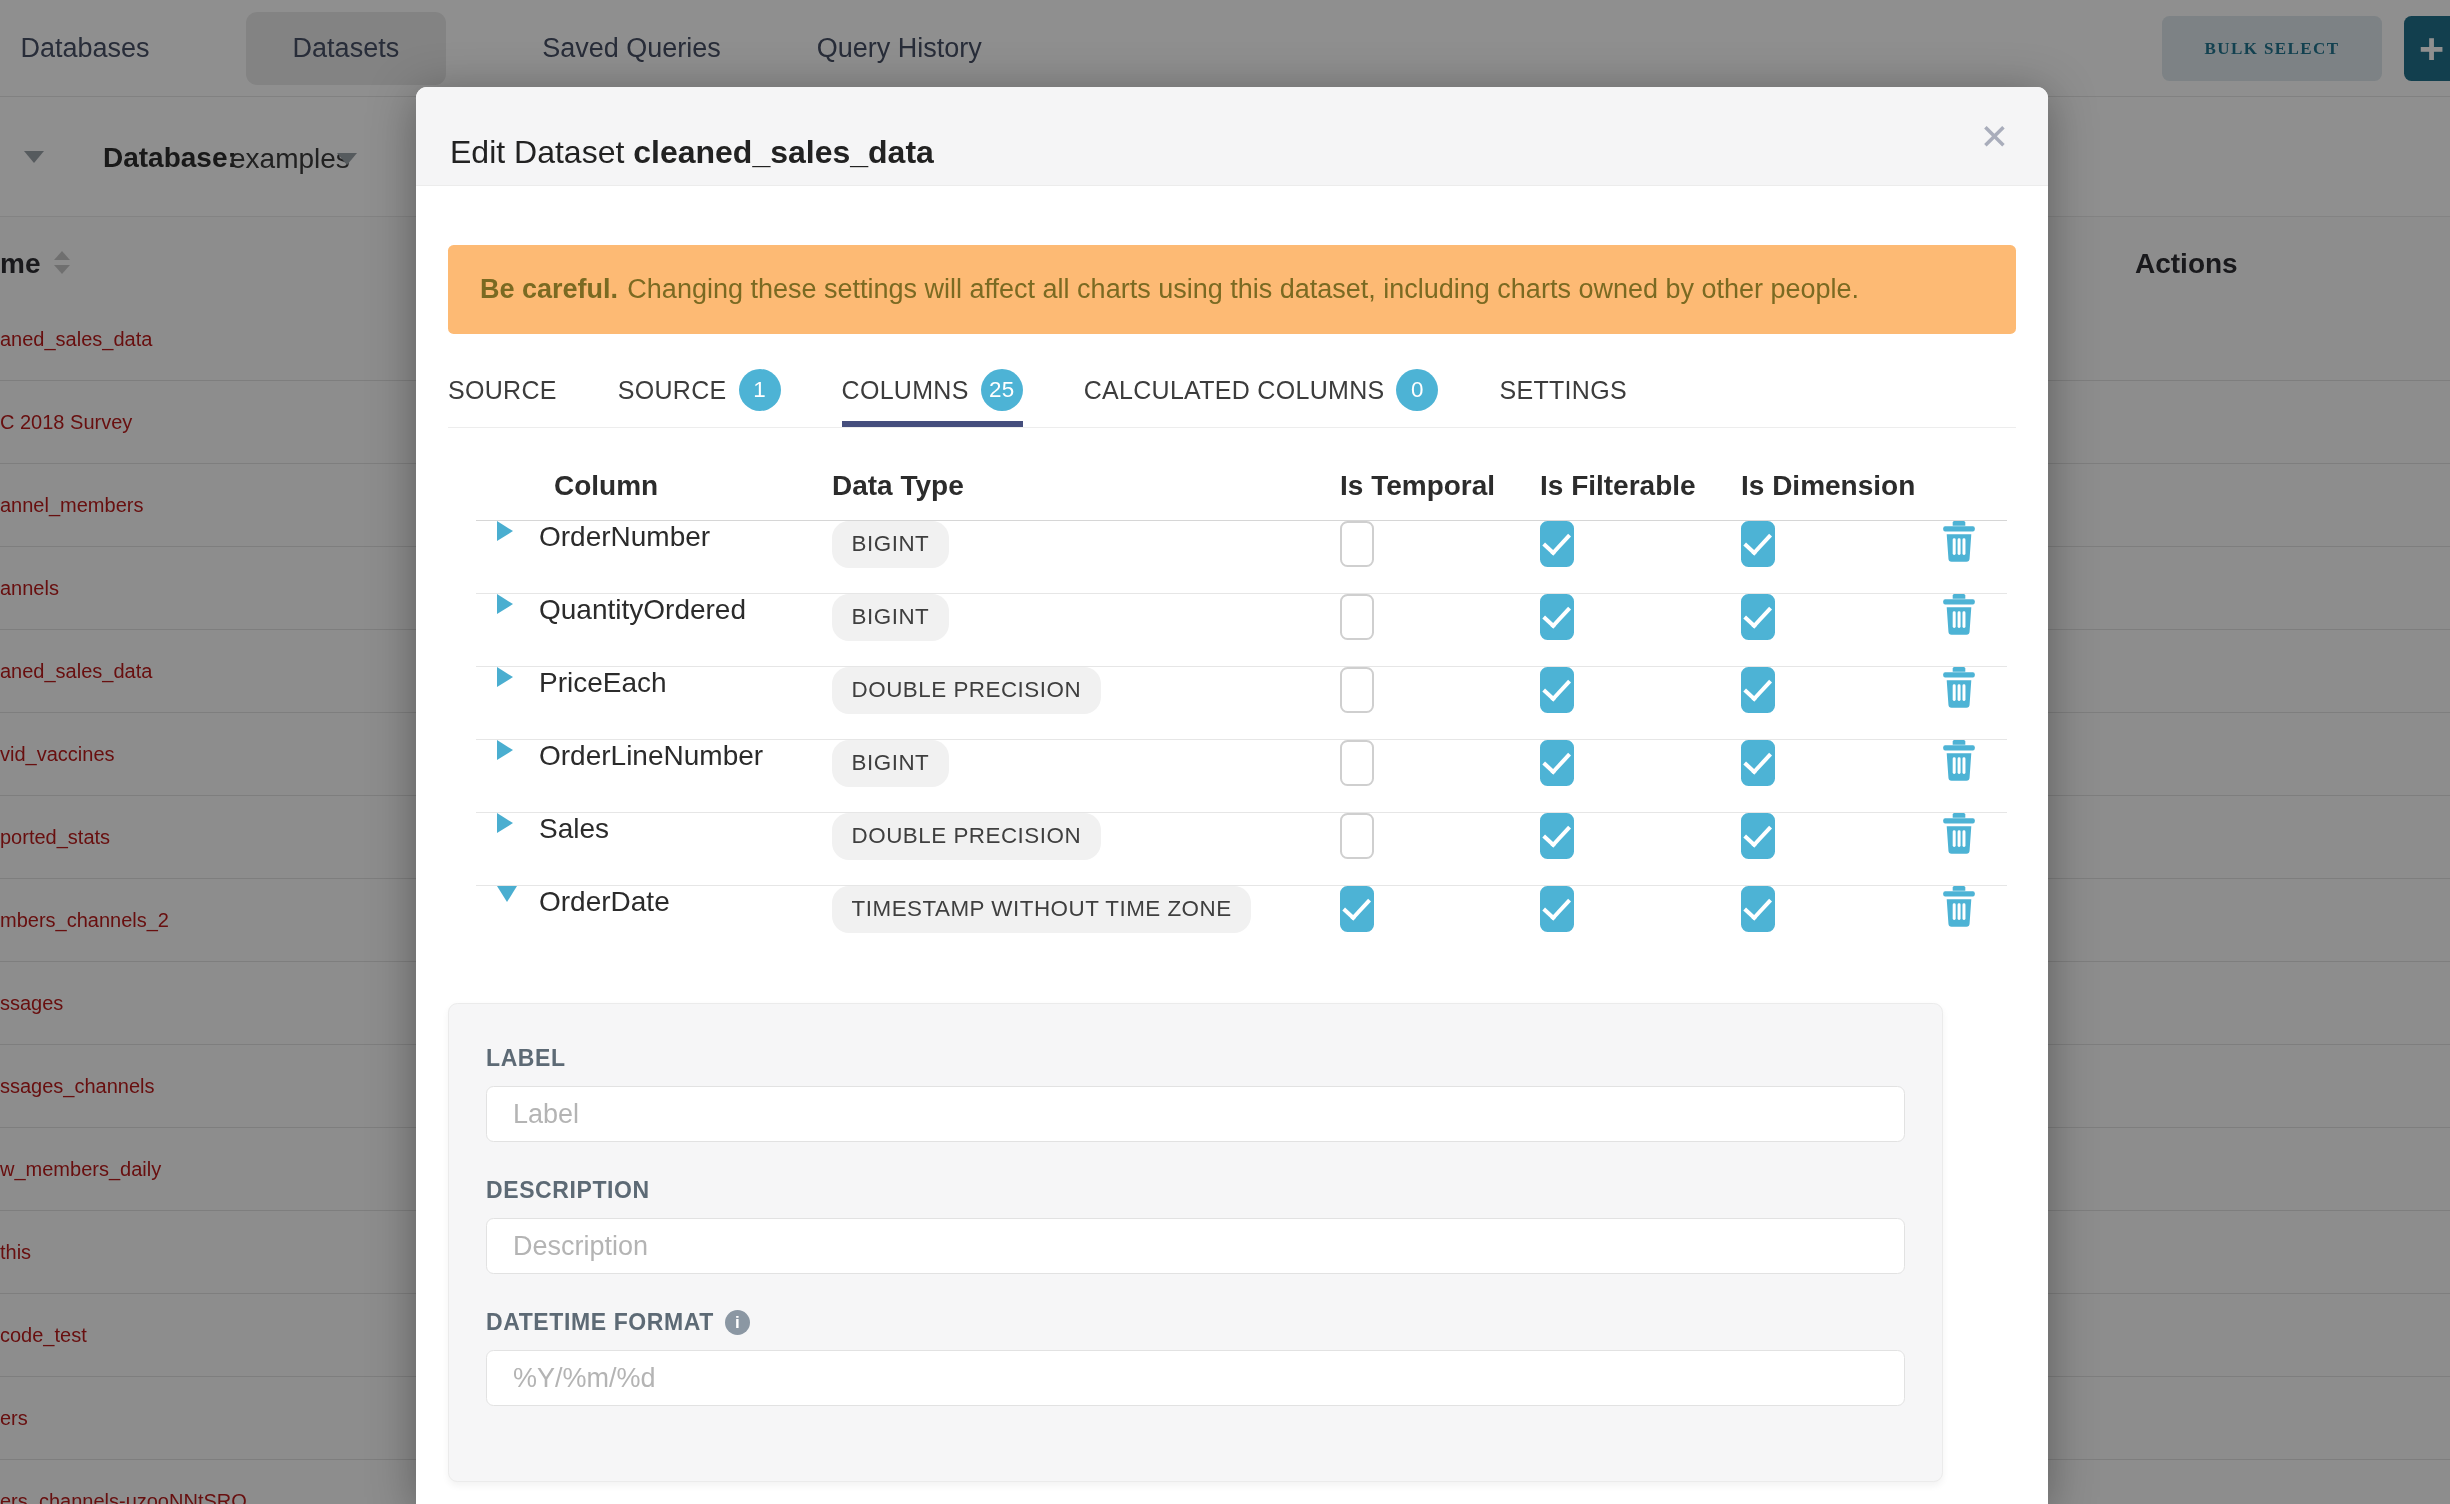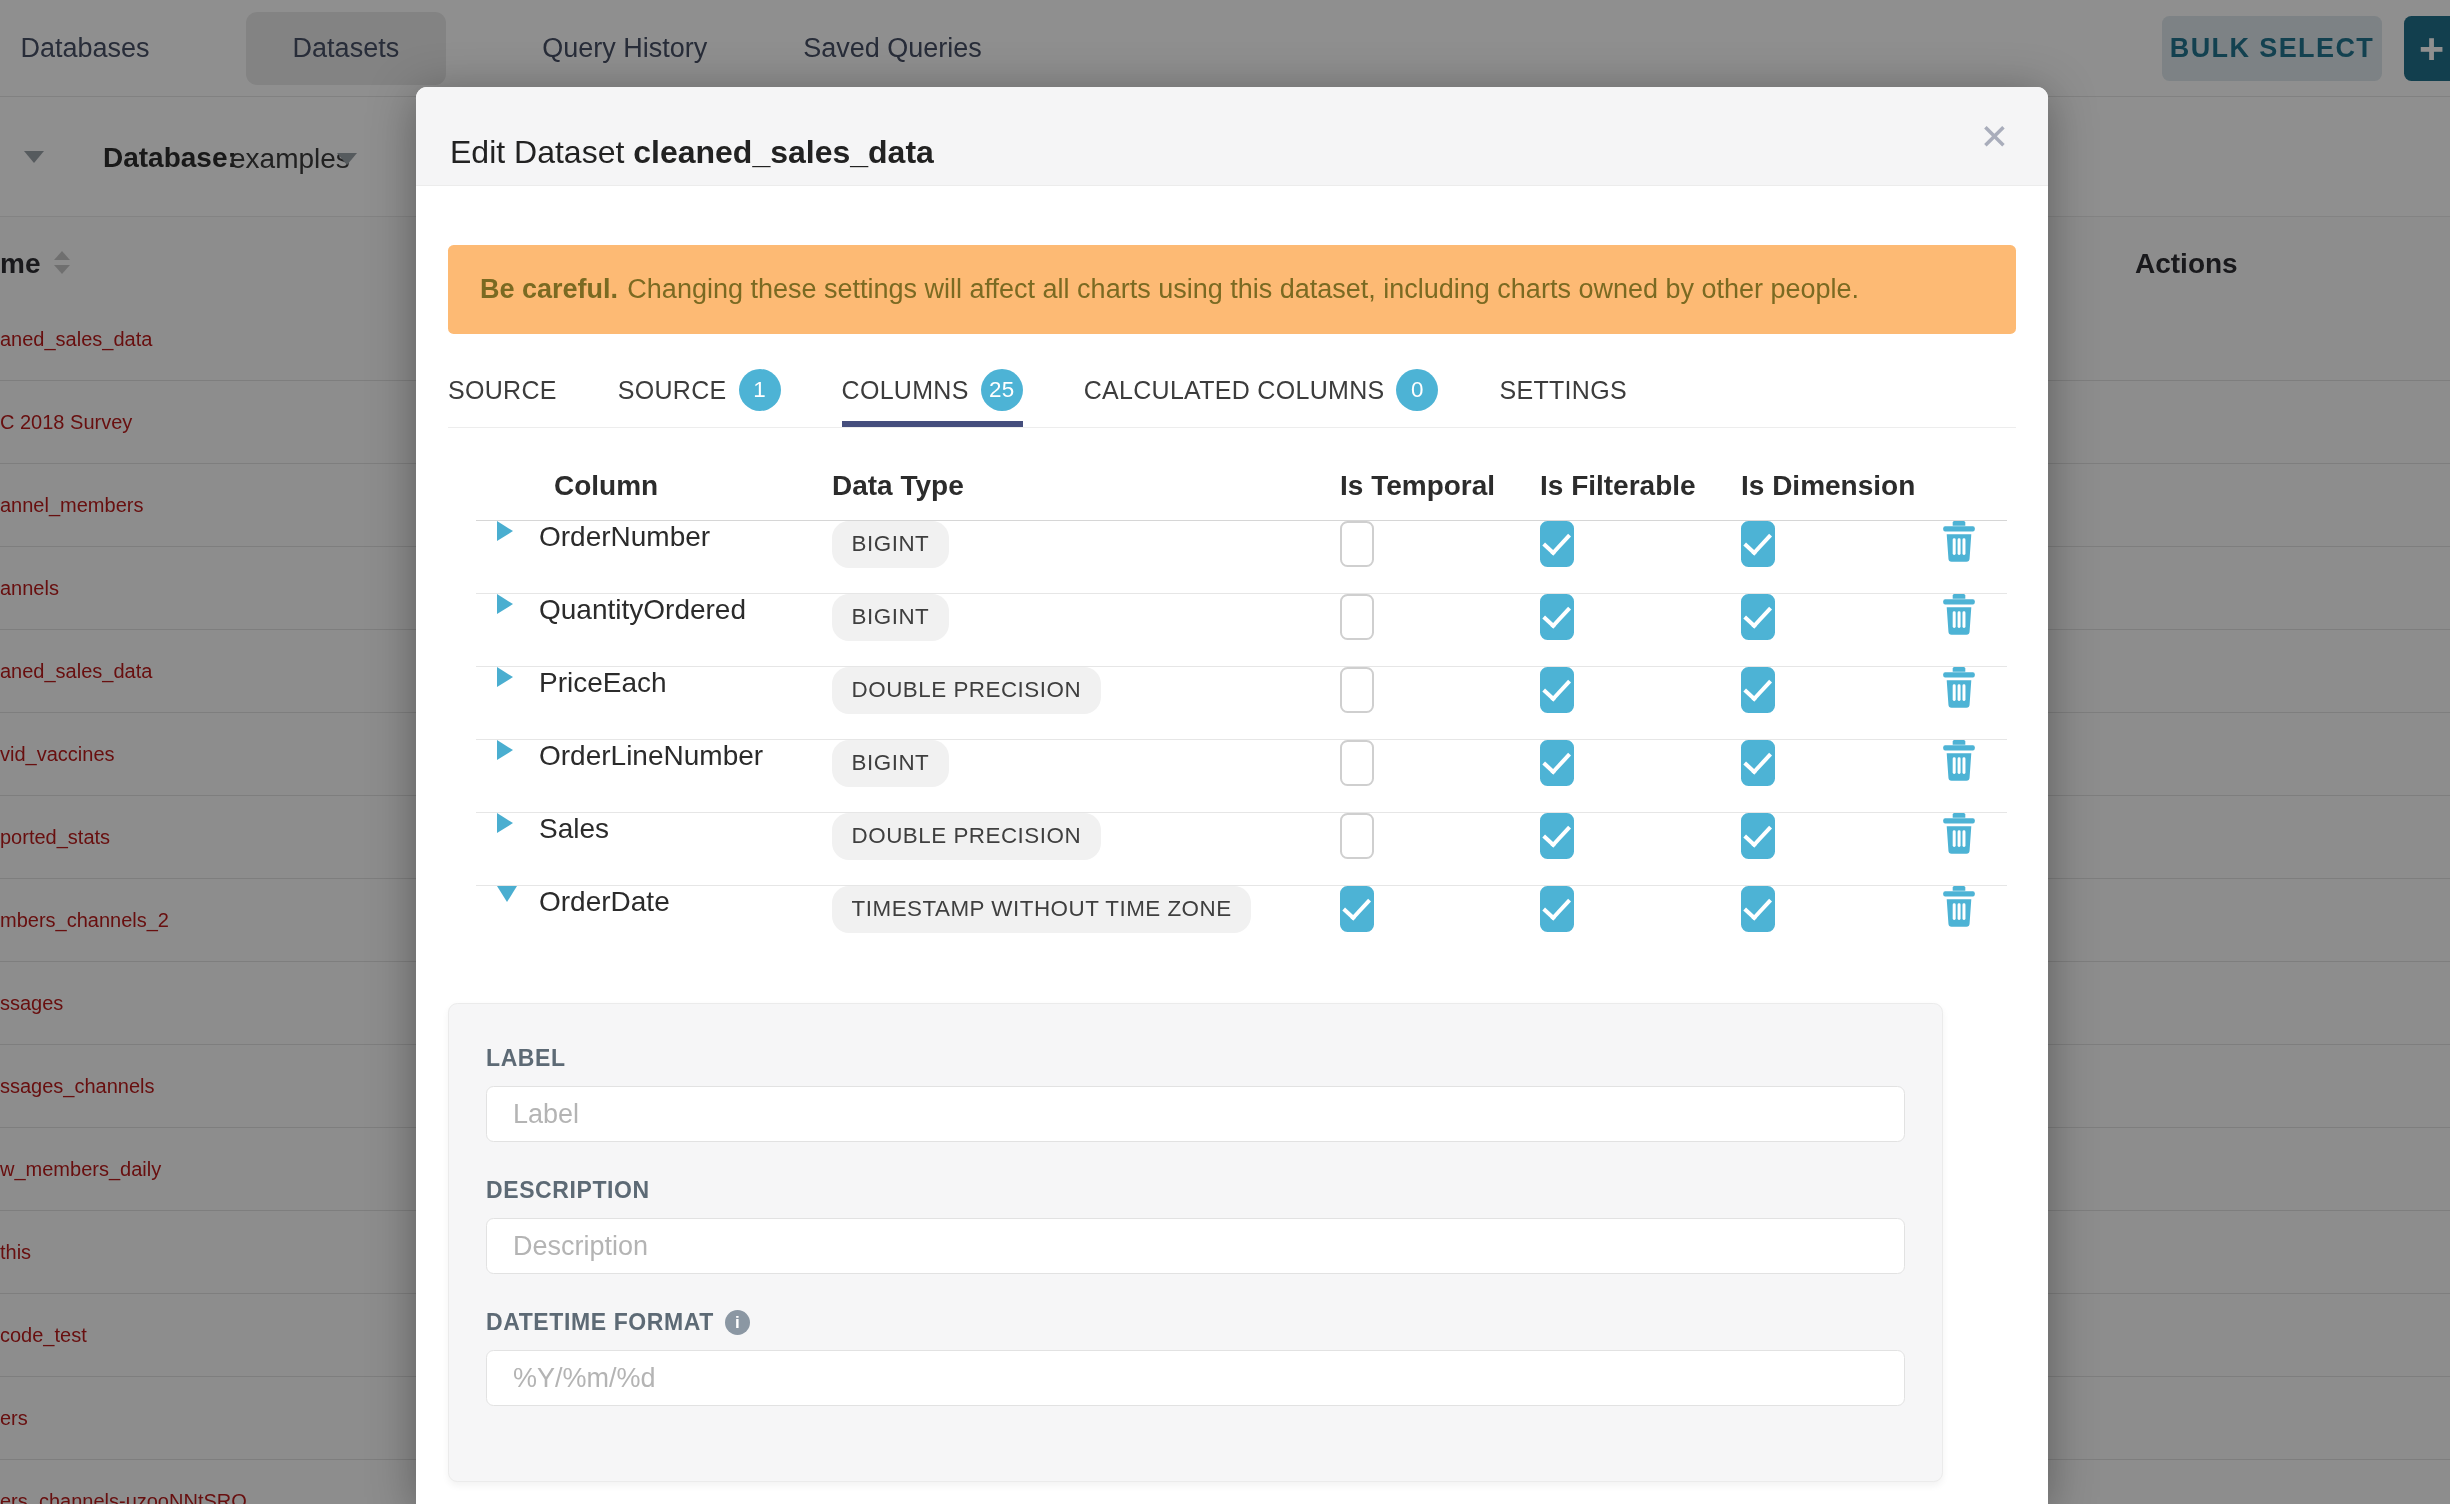--- a/index.html
+++ b/index.html
@@ -8,22 +8,22 @@
   .screen { position:relative; width:2450px; height:1505px; overflow:hidden; background:#fff; }
 
   
   .bg { position:absolute; inset:0; z-index:1; }
   .navbar { position:absolute; left:0; top:0; width:2450px; height:97px; background:#fff;
             border-bottom:0.9px solid #e7e7e7; display:flex; align-items:center;gap:32px; }
   .nav-tab { font-size:27px; color:#485066; padding:0 32px; height:97px; display:flex; align-items:center; cursor:pointer; }
   .nav-tab.first { padding-left:20.5px; }
   .nav-tab.active { background:#e9e9e9; border-radius:11.2px; height:73px; margin:0 32px; padding:0 47px; }
   .bulk-btn { position:absolute; left:2162px; top:16px; width:220px; height:65px; background:#dfe8ed;
-              border-radius:7.5px; color:#22758f; font-size:27px; font-weight:700; letter-spacing:1.4px;
-              display:flex; align-items:center; justify-content:center; }
+              border-radius:7.5px; color:#22758f; font-size:17px; font-weight:700; letter-spacing:1.4px;
+              display:flex; align-items:center; justify-content:center;font-family:Liberation Serif, serif; }
   .plus-btn { position:absolute; left:2404px; top:16px; width:65px; height:65px; background:#20708b;
               border-radius:7.5px; color:#fff; font-size:43px; font-weight:700;
               display:flex; align-items:center; justify-content:flex-start; padding-left:15px; }
   .toolbar { position:absolute; left:0; top:97px; width:2450px; height:120px; background:#fff;
              border-bottom:0.9px solid #e9e9e9; }
   .caret-down-sm { width:0; height:0; border-left:10.3px solid transparent; border-right:10.3px solid transparent;
                    border-top:12px solid #9aa2a8; display:inline-block; }
   .tb-left-caret { position:absolute; left:24px; top:151px; }
   .db-label { position:absolute; left:103px; top:142px; font-size:28px; font-weight:700; color:#2d2d2d; }
   .db-value { position:absolute; left:230px; top:143px; font-size:28px; color:#3c3c3c; }
@@ -105,22 +105,22 @@
 </style>
 </head>
 <body>
 
 <div class="screen">
 
   <div class="bg">
     <div class="navbar">
       <div class="nav-tab first">Databases</div>
       <div class="nav-tab active">Datasets</div>
+      <div class="nav-tab">Saved Queries</div>
       <div class="nav-tab">Query History</div>
-      <div class="nav-tab">Saved Queries</div>
     </div>
     <div class="bulk-btn">BULK SELECT</div>
     <div class="plus-btn">+</div>
 
     <div class="toolbar"></div>
     <span class="caret-down-sm tb-left-caret"></span>
     <span class="db-label">Database:</span>
     <span class="db-value">examples</span>
     <span class="caret-down-sm db-caret"></span>
 

